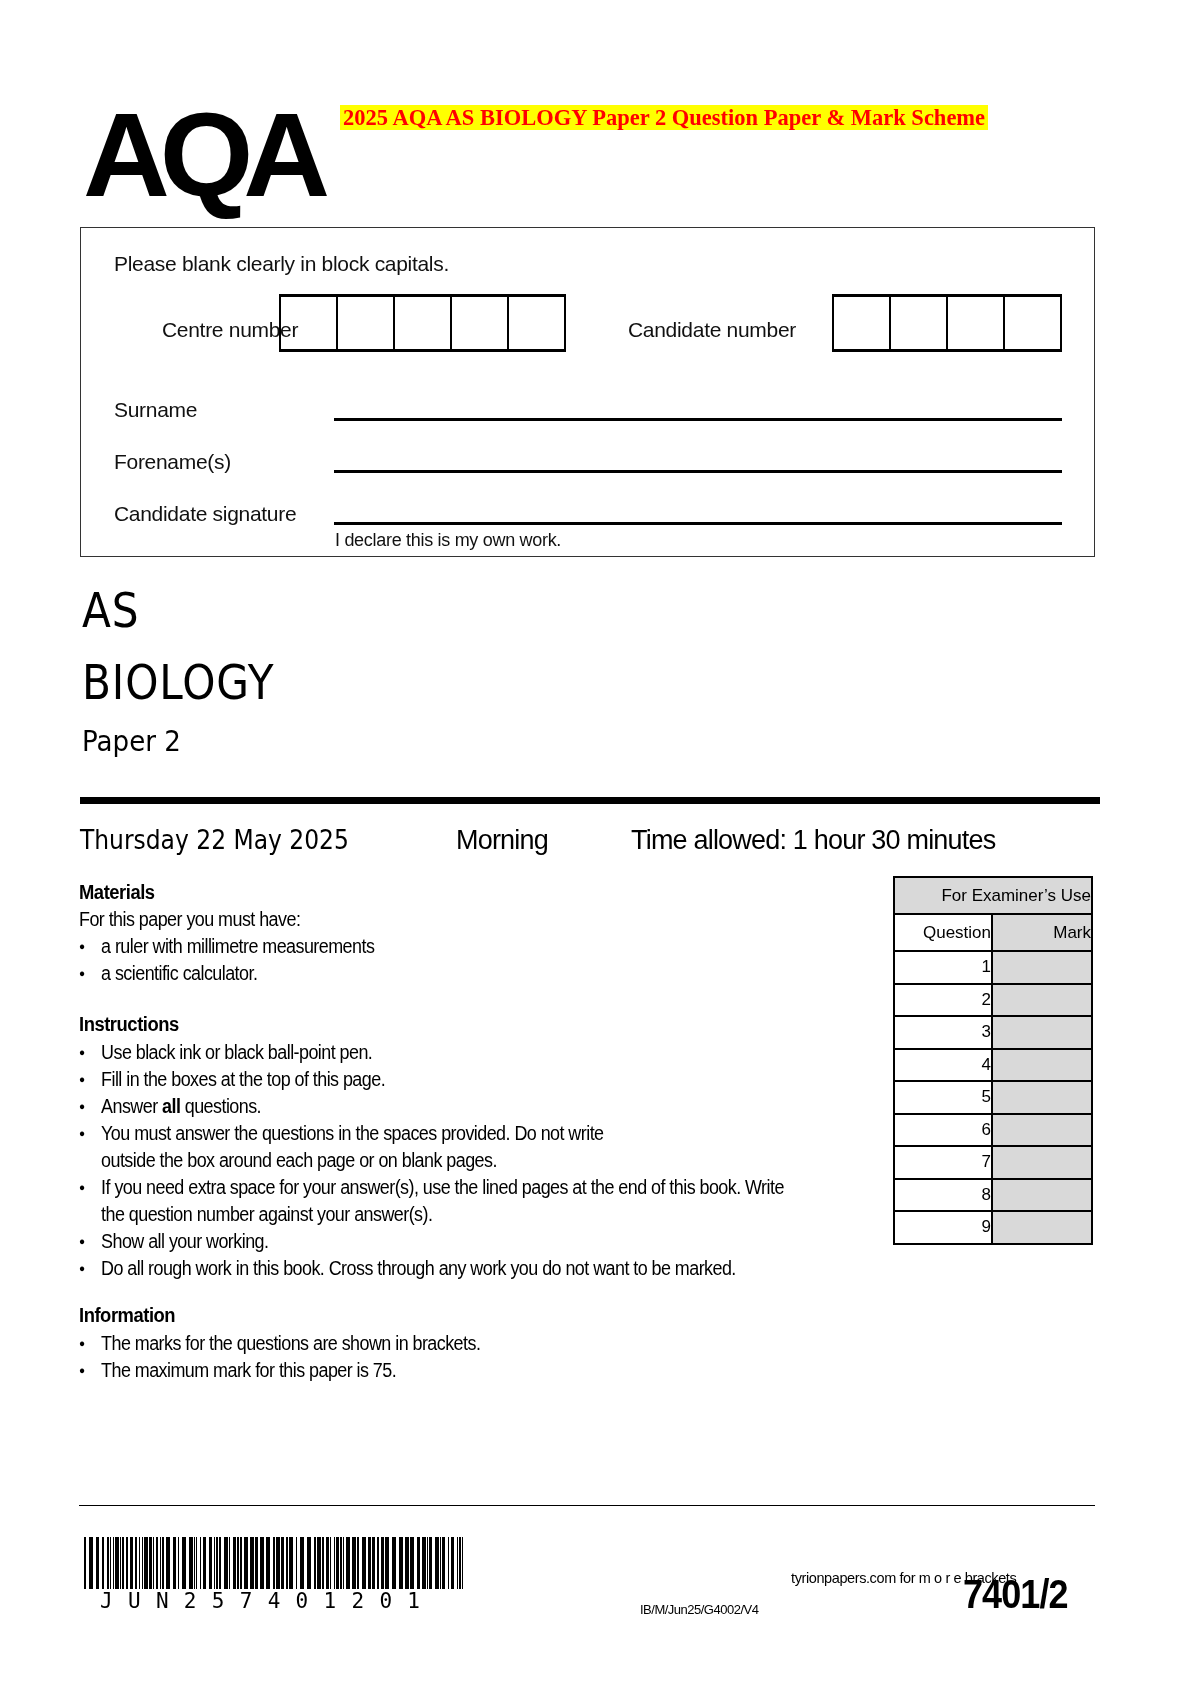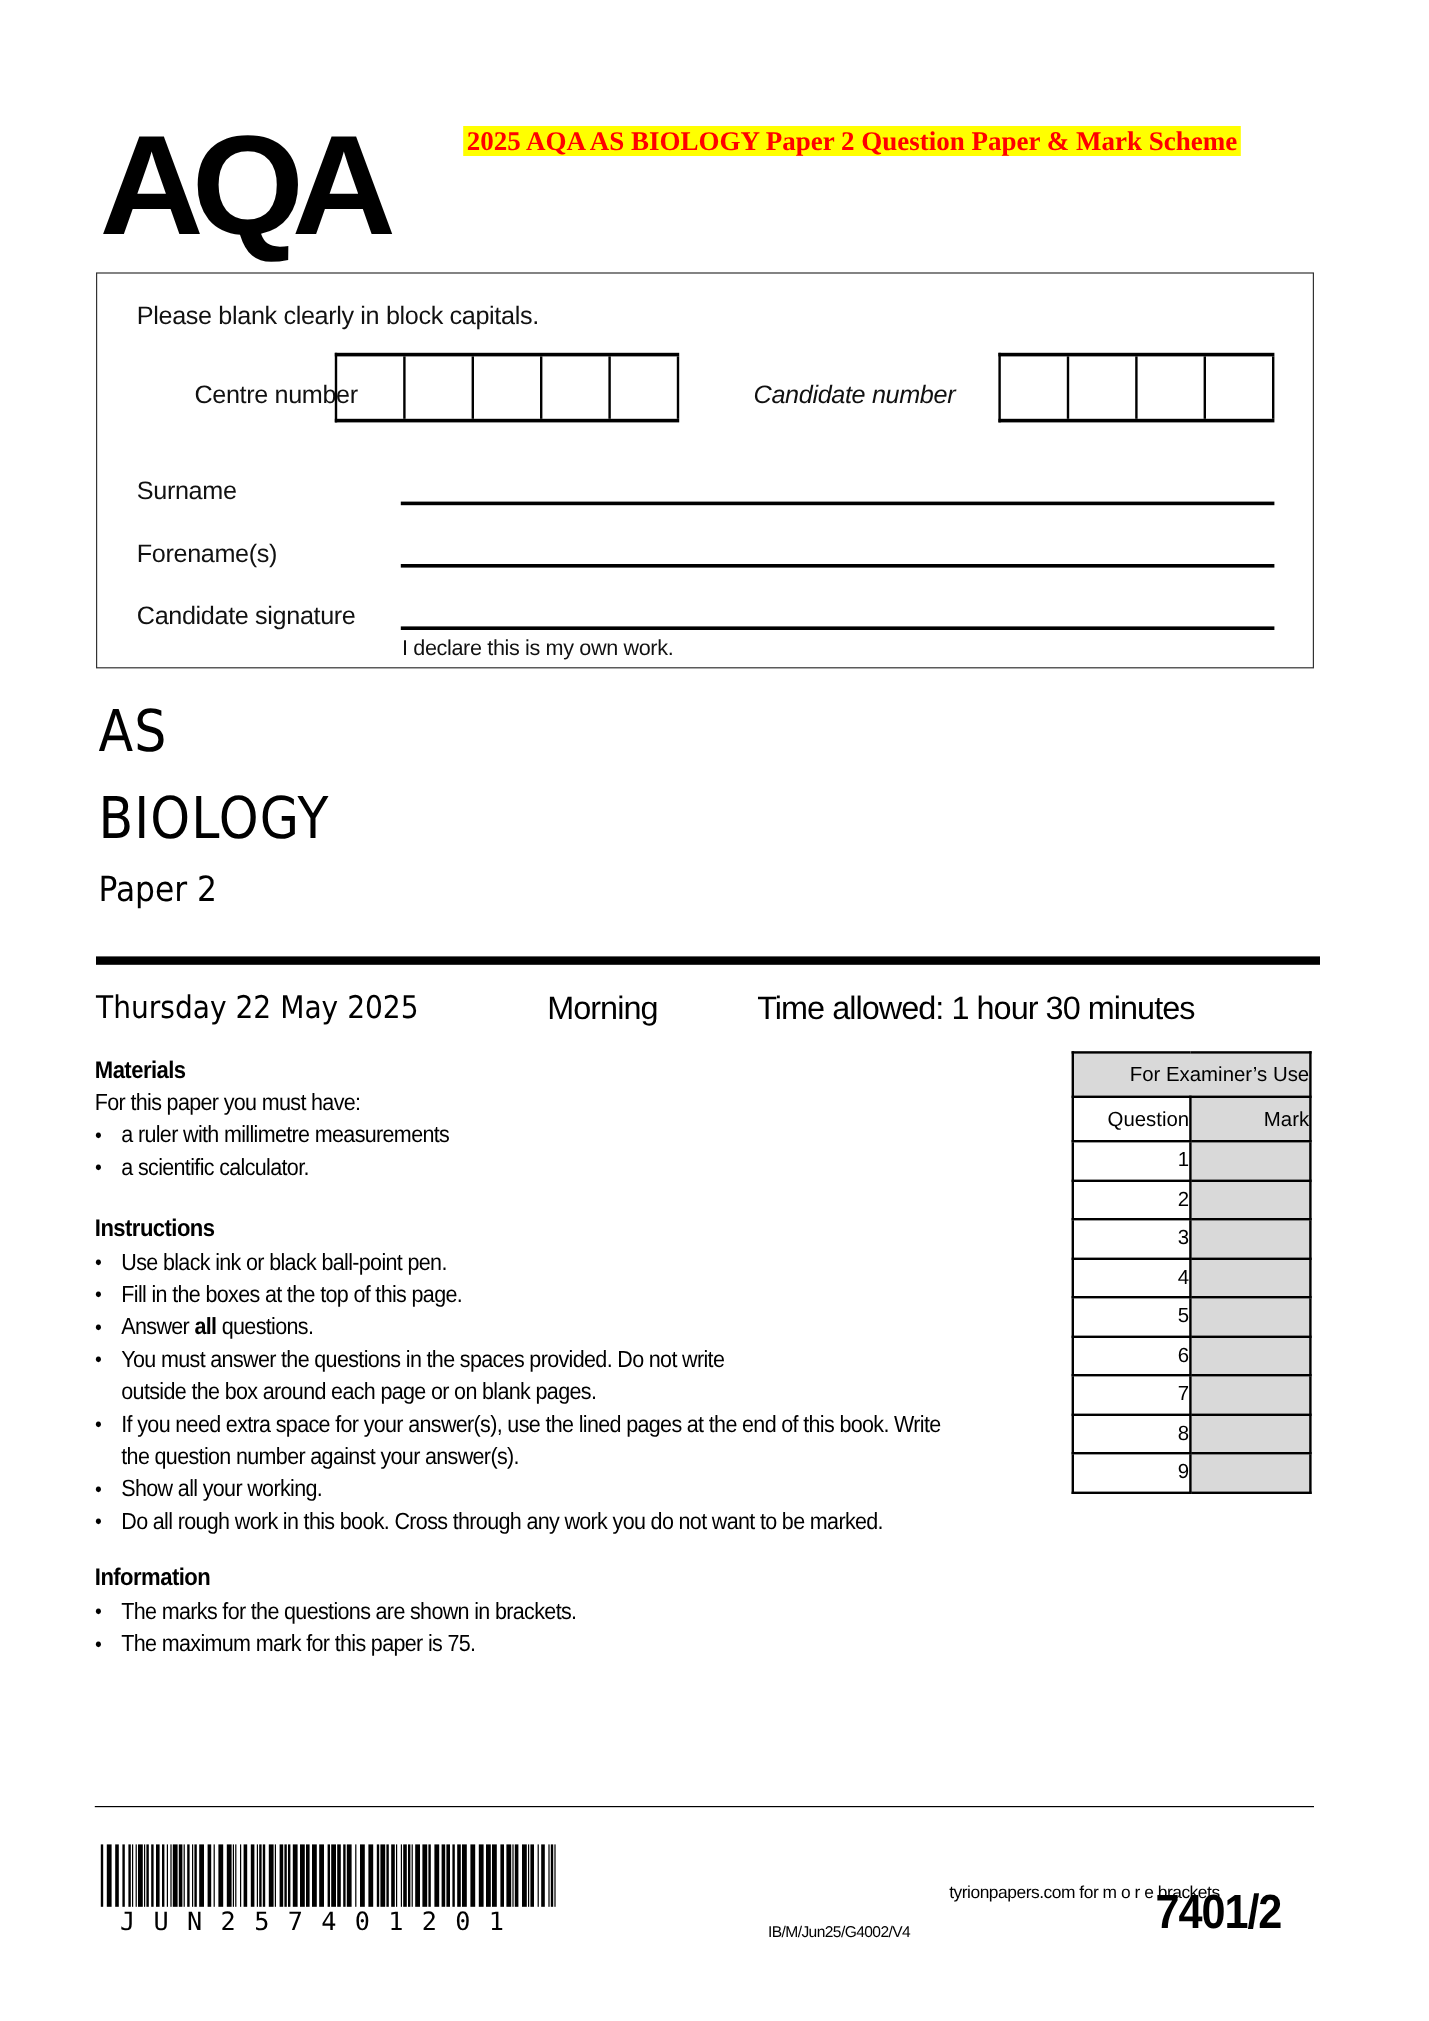--- a/index.html
+++ b/index.html
@@ -1,21 +1,21 @@
 <!DOCTYPE html>
 <html><head>
 <meta charset="utf-8">
 <style>
   html, body { margin: 0; padding: 0; background: #ffffff; }
   body { width: 1191px; height: 1684px; position: relative; overflow: hidden; font-family: "Liberation Sans", sans-serif; color: #000; }
   .abs { position: absolute; }
 
   
   .logo { left: 83px; top: 96px; font-family: "Liberation Sans", sans-serif; font-weight: bold; font-size: 118px; letter-spacing: -10px; line-height: 1; transform: scaleX(1.02); transform-origin: left top; }
-  .banner { left: 340px; top: 104px; width: 740px; text-align: center; font-family: "Liberation Serif", serif; font-weight: bold; font-size: 22.5px; color: #ff0000; line-height: 28px; }
+  .banner { left: 340px; top: 104px; width: 740px; text-align: left; font-family: "Liberation Serif", serif; font-weight: bold; font-size: 22.5px; color: #ff0000; line-height: 28px; }
   .banner span { background: #ffff00; padding: 0 3px; }
 
   
   .cand-box { left: 80px; top: 227px; width: 1015px; height: 330px; border: 1px solid #333; box-sizing: border-box; }
   .lbl { font-size: 21px; color: #111; letter-spacing: -0.3px; }
   .cells { display: flex; border-top: 3px solid #000; border-bottom: 3px solid #000; border-left: 2px solid #000; height: 58px; box-sizing: border-box; }
   .cell { width: 57px; border-right: 2px solid #000; box-sizing: border-box; }
   .line { height: 2.5px; background: #000; }
 
   
@@ -62,21 +62,21 @@
 
 <div class="abs lbl" style="left:114px;top:318px;margin-left:48px;">Centre number</div>
 <div class="abs cells" style="left:279px;top:294px;">
   <div class="cell"></div>
   <div class="cell"></div>
   <div class="cell"></div>
   <div class="cell"></div>
   <div class="cell"></div>
 </div>
 
-<div class="abs lbl" style="left:628px;top:318px;font-style:italic;">Candidate number</div>
+<div class="abs lbl" style="left:628px;top:318px;">Candidate number</div>
 <div class="abs cells" style="left:832px;top:294px;">
   <div class="cell"></div>
   <div class="cell"></div>
   <div class="cell"></div>
   <div class="cell"></div>
 </div>
 
 <div class="abs lbl" style="left:114px;top:398px;">Surname</div>
 <div class="abs line" style="left:334px;top:418px;width:728px;"></div>
 

